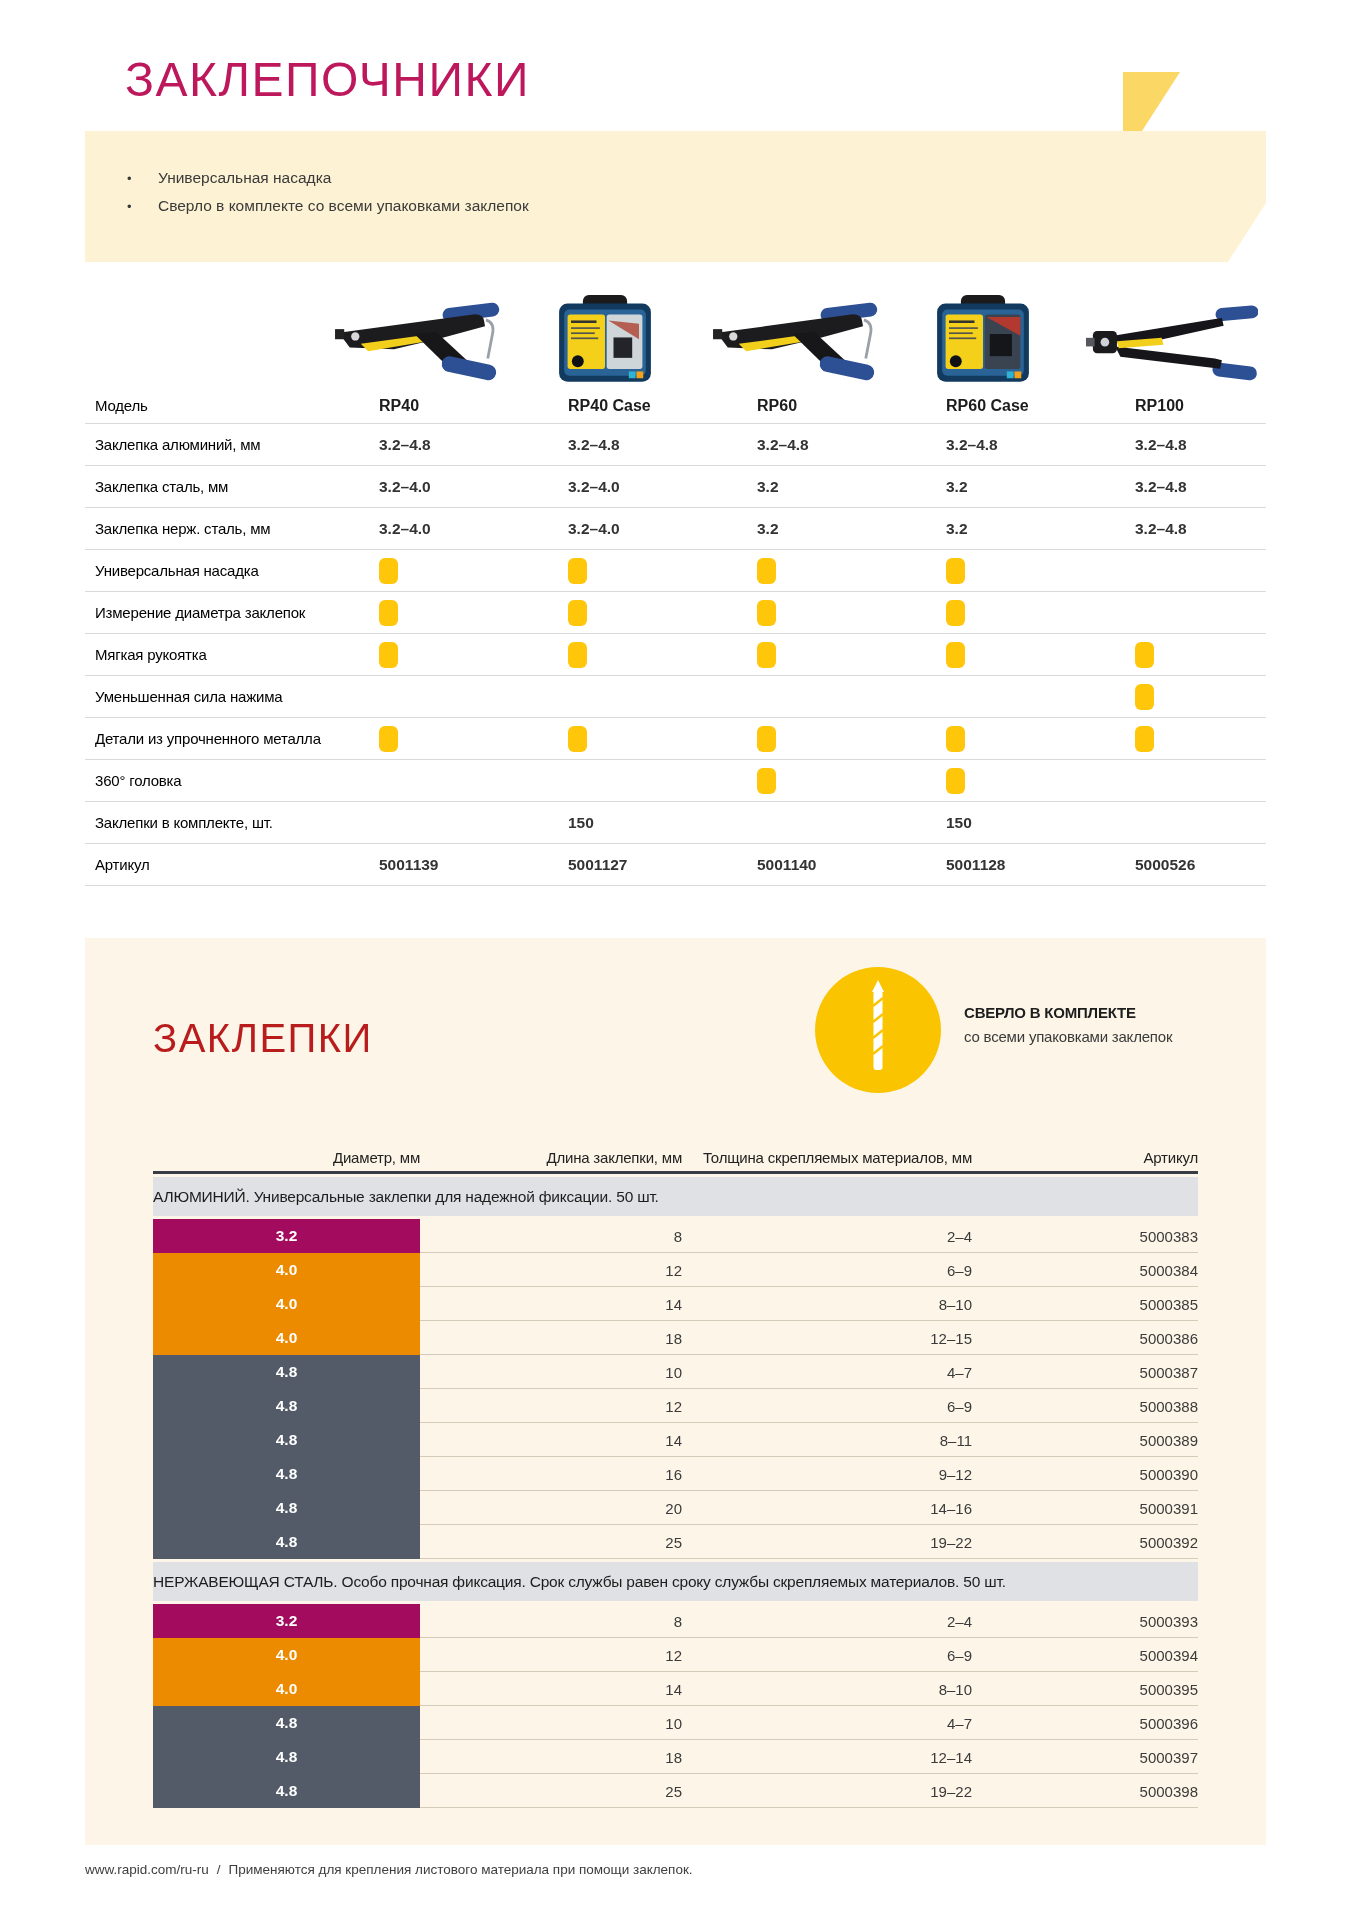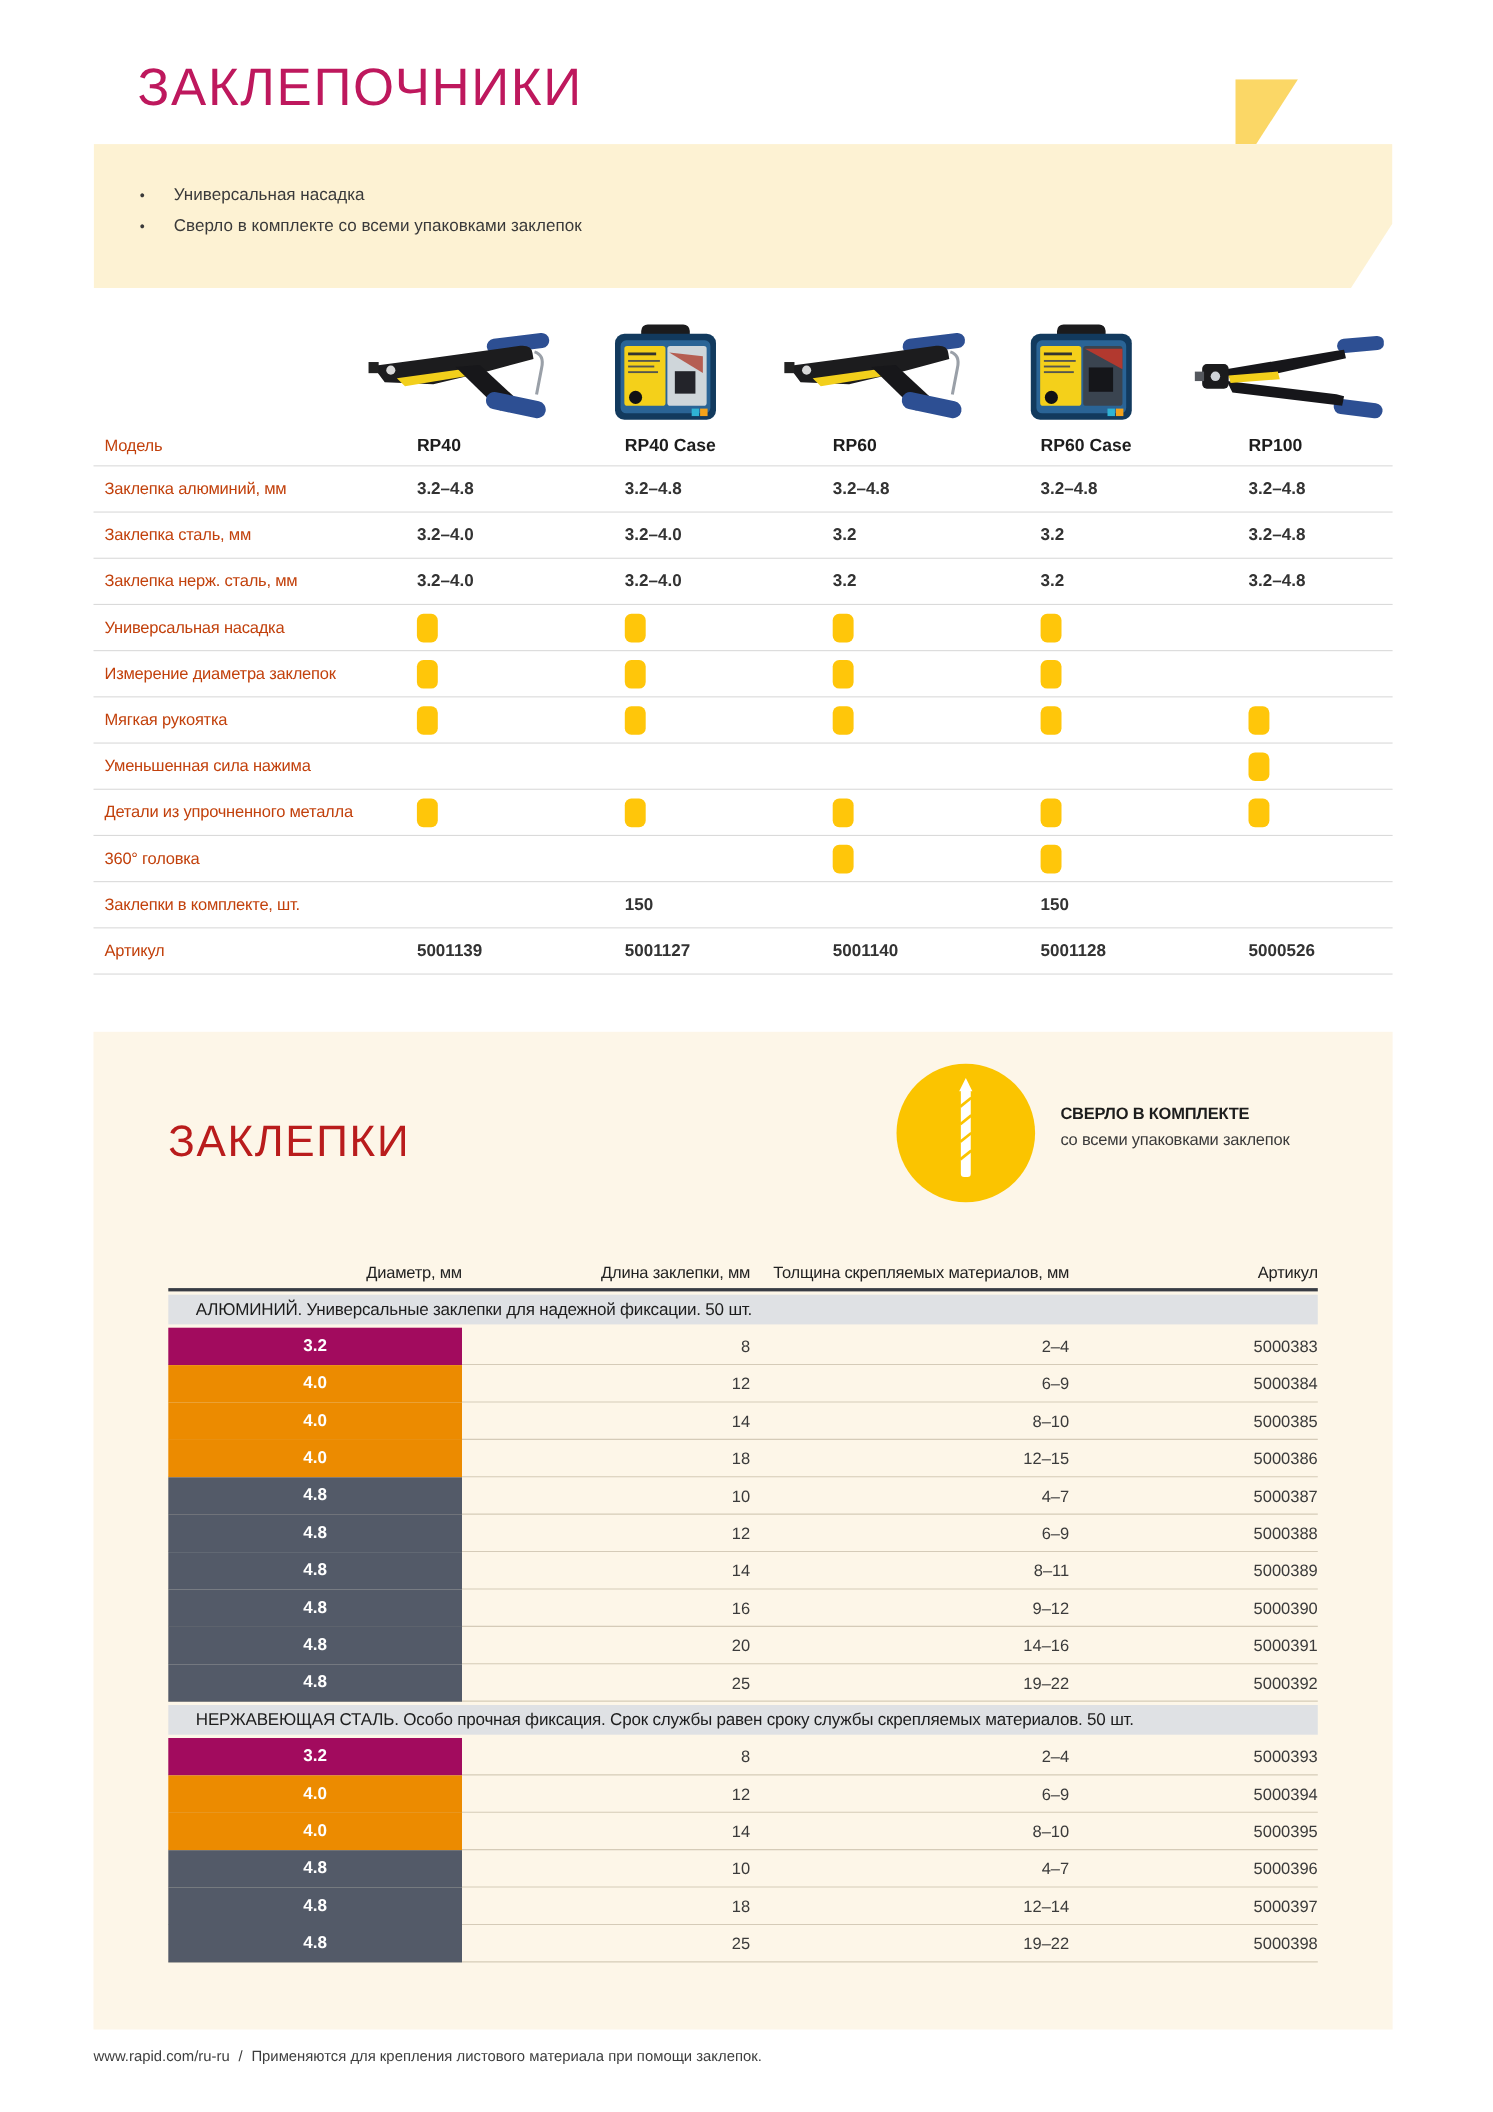--- a/index.html
+++ b/index.html
@@ -21,41 +21,41 @@
   .bullet-line{display:flex;align-items:baseline;height:28px;font-size:15.5px;color:#3a3a3a;}
   .bullet-dot{width:31px;font-size:13px;color:#3a3a3a;}
   .banner-fold{position:absolute;left:1123px;top:72px;}
   
   .riveters{position:absolute;left:85px;top:285px;width:1181px;}
   .rt-images{display:grid;grid-template-columns:236px repeat(5,189px);height:103px;align-items:end;}
   .rt-images figure{display:flex;justify-content:center;align-items:flex-end;height:100px;}
   .rt-row{display:grid;grid-template-columns:236px repeat(5,189px);align-items:center;
     height:42px;border-bottom:1px solid #dadada;}
   .rt-model{height:36px;}
-  .rt-label{padding-left:10px;font-size:15px;color:#c2410c;letter-spacing:-0.2px;}
+  .rt-label{padding-left:10px;font-size:15px;color:#000000;letter-spacing:-0.2px;}
   .rt-cell{padding-left:58px;font-size:15.5px;color:#333;font-weight:bold;}
   .rt-model .rt-cell{font-weight:700;font-size:16px;color:#1d1d1d;}
   .tick{width:19px;height:26px;border-radius:6px;background:var(--accent-yellow);}
   
   .rivets{position:absolute;left:85px;top:938px;width:1181px;height:907px;background:var(--section-cream);}
   .rivets-title{position:absolute;left:68px;top:78px;font-size:40px;font-weight:400;
     letter-spacing:1.5px;color:#b91c1c;}
   .badge-circle{position:absolute;left:730px;top:29px;width:126px;height:126px;border-radius:50%;
     background:var(--badge-yellow);display:flex;align-items:center;justify-content:center;}
   .badge-text{position:absolute;left:879px;top:66px;}
   .badge-title{font-size:15px;font-weight:700;color:#1d1d1d;letter-spacing:-0.2px;}
   .badge-subtitle{font-size:15px;color:#3a3a3a;margin-top:7px;letter-spacing:-0.2px;}
   .rv-table{position:absolute;left:68px;top:205px;width:1045px;}
   .rv-row{display:grid;grid-template-columns:267px 262px 290px 226px;align-items:center;}
   .rv-head{height:28px;}
   .rv-head .rv-cell{font-size:15px;color:#222;letter-spacing:-0.2px;}
   .rv-cell{text-align:right;font-size:15px;color:#3b3b3b;}
   .rv-rule{height:3px;background:#383c44;}
-  .rv-section-header{height:27px;margin:3px 0;background:var(--table-header-gray);
-    display:flex;align-items:center;padding-left:25px;font-size:15.5px;color:#1d1d1d;
+  .rv-section-header{height:39px;margin:3px 0;background:var(--table-header-gray);
+    display:flex;align-items:center;font-size:15.5px;color:#1d1d1d;
     letter-spacing:-0.2px;}
   .rv-data{height:34px;border-bottom:1px solid rgba(110,95,60,0.28);}
   .rv-diameter{height:34px;display:flex;align-items:center;justify-content:center;
     font-size:15.5px;font-weight:700;color:#fff;}
   .footer{position:absolute;left:85px;top:1862px;font-size:13.5px;color:#3d3d3d;}
   .footer .sep{margin:0 8px;}
 </style>
 </head>
 <body>
 

